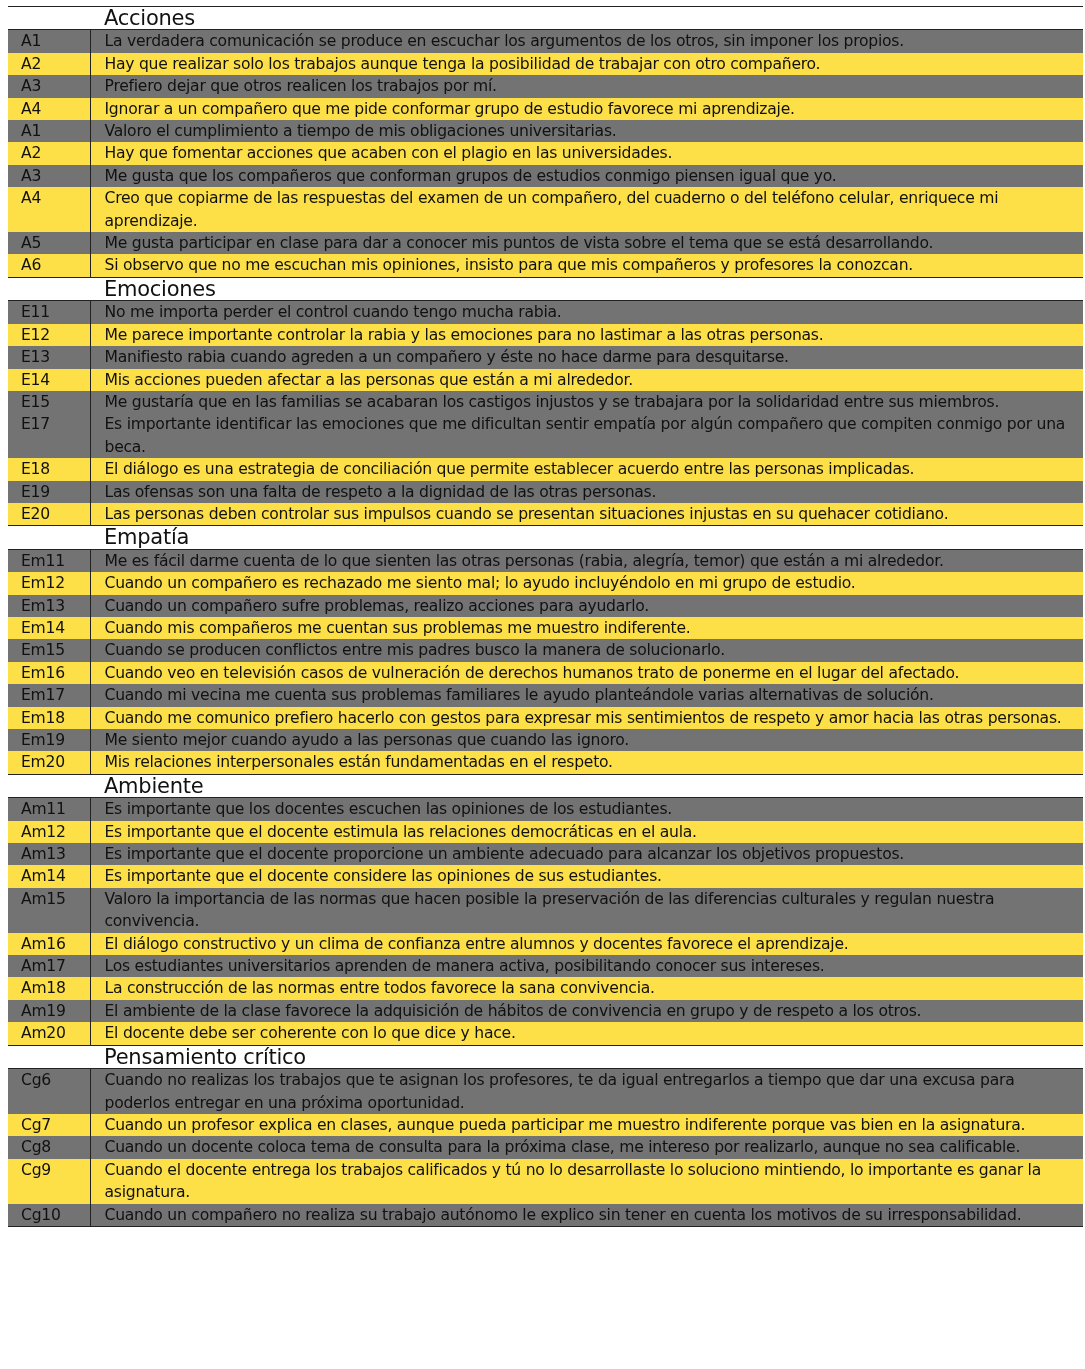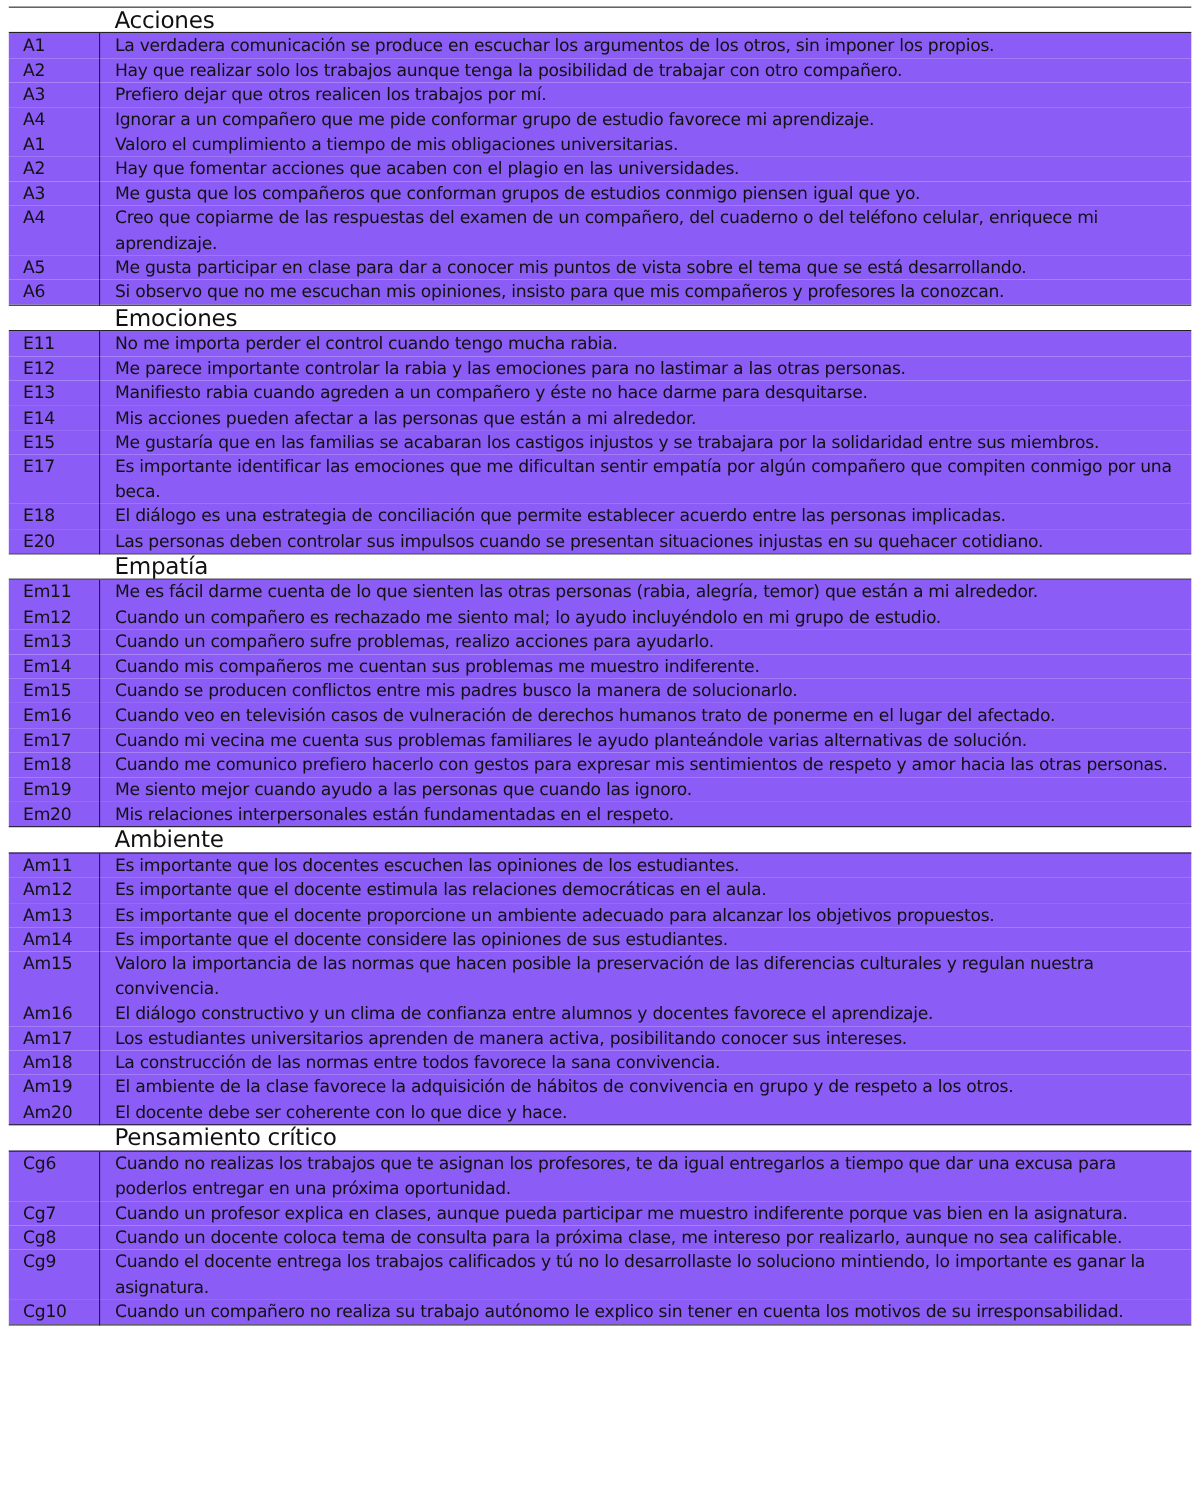--- a/index.html
+++ b/index.html
@@ -46,22 +46,22 @@
       border-bottom: 1.5px solid #222;
       background: #ffffff;
       font-size: 21px;
     }
     tr.section-header td.code {
       border-right: 1.5px solid #222;
     }
     tr.section-header td.blank {
       border-right: none;
     }
-    tr.shaded td { background: #8b5cf6; }
-    tr.plain td { background: #8b5cf6; }
+    tr.shaded td { background: #737373; }
+    tr.plain td { background: #fde047; }
     tr.last td { border-bottom: 1.5px solid #222; }
   </style>
 </head>
 <body>
 
 <div class="table-wrap">
   <table>
     <colgroup>
       <col class="code-col">
       <col>
@@ -138,20 +138,24 @@
           <td class="text">Me gustaría que en las familias se acabaran los castigos injustos y se trabajara por la solidaridad entre sus miembros.</td>
         </tr>
       <tr class="shaded">
           <td class="code">E17</td>
           <td class="text">Es importante identificar las emociones que me dificultan sentir empatía por algún compañero que compiten conmigo por una beca.</td>
         </tr>
       <tr class="plain">
           <td class="code">E18</td>
           <td class="text">El diálogo es una estrategia de conciliación que permite establecer acuerdo entre las personas implicadas.</td>
         </tr>
+      <tr class="shaded">
+          <td class="code">E19</td>
+          <td class="text">Las ofensas son una falta de respeto a la dignidad de las otras personas.</td>
+        </tr>
       <tr class="plain last">
           <td class="code">E20</td>
           <td class="text">Las personas deben controlar sus impulsos cuando se presentan situaciones injustas en su quehacer cotidiano.</td>
         </tr>
 
       <tr class="section-header">
         <td class="code blank"></td>
         <td class="text">Empatía</td>
       </tr>
       <tr class="shaded">

